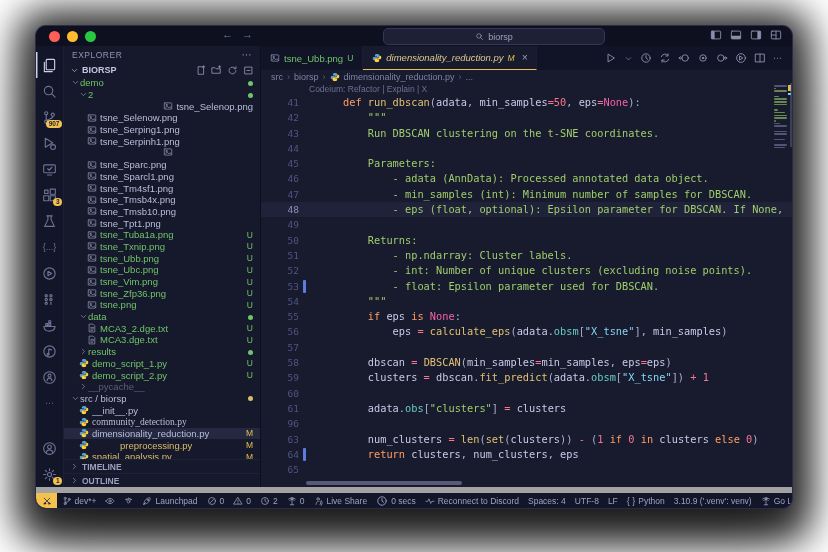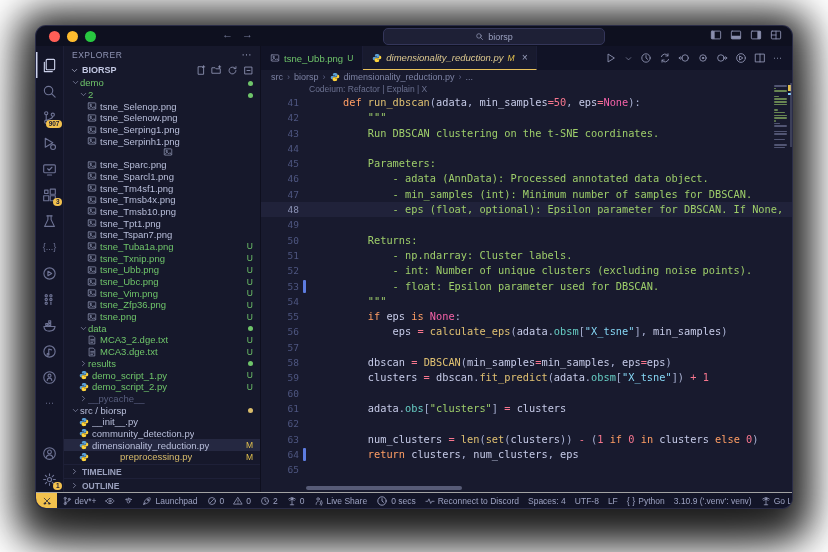--- a/index.html
+++ b/index.html
@@ -85,21 +85,21 @@
   .tk-n{color:#f7768e}.tk-N{color:#f562a8}.tk-s{color:#9ece6a}.tk-q{color:#86d7f5}
   .tk-p{color:#aab2d4}.tk-m{color:#66cdc4}
   .minimap{position:absolute;top:2px;right:3px;width:15px;}
   .mm-line{height:1.6px;margin-bottom:1.1px;border-radius:1px;}
   .mm-marker-y{position:absolute;top:0;right:-2px;width:3px;height:6px;background:#e2c04e;}
   .mm-marker-c{position:absolute;top:8px;right:-2px;width:3px;height:2px;background:#7dcfff;}
   .vscroll{position:absolute;top:0;right:0;width:2.5px;height:64px;background:rgba(130,135,170,.35);}
   .hscroll{position:absolute;bottom:2px;left:45px;width:156px;height:4px;border-radius:2px;
     background:rgba(140,145,180,.55);}
   
-  .statusbar{height:15px;background:#131528;border-top:1px solid #a3a3a3;display:flex;align-items:center;
+  .statusbar{height:15px;background:#131528;border-top:6px solid #a3a3a3;display:flex;align-items:center;
     font-size:8.5px;color:#9da3c2;flex:0 0 auto;position:relative;}
   .st-corner{width:21px;height:100%;background:#f2c14e;color:#1d1e35;display:flex;align-items:center;
     justify-content:center;flex:0 0 auto;}
   .st-item{display:flex;align-items:center;gap:3px;padding:0 4.5px;height:100%;white-space:nowrap;}
   .st-left{display:flex;align-items:center;height:100%;}
   .st-right{margin-left:auto;display:flex;align-items:center;height:100%;padding-right:6px;}
   .ic{display:inline-flex;align-items:center;justify-content:center;}
   .ic svg{display:block;}
 </style>
 </head>
@@ -347,21 +347,21 @@
           </div>
           <div class="trow" style="padding-left: 14px;">
             <span class="chev ic">
               <svg viewBox="0 0 16 16" width="9" height="9" fill="none" stroke="currentColor" stroke-width="1.2" stroke-linecap="round" stroke-linejoin="round">
                 <path d="M4 6l4 4 4-4"></path>
               </svg>
             </span>
             <span class="lbl c-add">2</span>
             <span class="badge"><span class="dot" style="background: rgb(111, 197, 106);"></span></span>
           </div>
-          <div class="trow" style="padding-left: 22px;">
+          <div class="trow" style="padding-left: 22px; justify-content: flex-end;">
             <span class="ficon ic" style="color: rgb(139, 145, 173);">
               <svg viewBox="0 0 16 16" width="10" height="10" fill="none" stroke="currentColor" stroke-width="1.2" stroke-linecap="round" stroke-linejoin="round">
                 <rect x="2" y="3" width="12" height="10" rx="1"></rect>
                 <circle cx="5.6" cy="6.4" r="1.1"></circle>
                 <path d="M3 12l3.4-3.8 2.8 2.8 2-2L13.4 12"></path>
               </svg>
             </span>
             <span class="lbl c-def">tsne_Selenop.png</span>
           </div>
           <div class="trow" style="padding-left: 22px;">
@@ -456,30 +456,20 @@
           </div>
           <div class="trow" style="padding-left: 22px;">
             <span class="ficon ic" style="color: rgb(139, 145, 173);">
               <svg viewBox="0 0 16 16" width="10" height="10" fill="none" stroke="currentColor" stroke-width="1.2" stroke-linecap="round" stroke-linejoin="round">
                 <rect x="2" y="3" width="12" height="10" rx="1"></rect>
                 <circle cx="5.6" cy="6.4" r="1.1"></circle>
                 <path d="M3 12l3.4-3.8 2.8 2.8 2-2L13.4 12"></path>
               </svg>
             </span>
             <span class="lbl c-def">tsne_Tpt1.png</span>
-          </div>
-          <div class="trow" style="padding-left: 22px;">
-            <span class="ficon ic" style="color: rgb(139, 145, 173);">
-              <svg viewBox="0 0 16 16" width="10" height="10" fill="none" stroke="currentColor" stroke-width="1.2" stroke-linecap="round" stroke-linejoin="round">
-                <rect x="2" y="3" width="12" height="10" rx="1"></rect>
-                <circle cx="5.6" cy="6.4" r="1.1"></circle>
-                <path d="M3 12l3.4-3.8 2.8 2.8 2-2L13.4 12"></path>
-              </svg>
-            </span>
-            <span class="lbl c-def">tsne_Tspan7.png</span>
           </div>
           <div class="trow" style="padding-left: 22px;">
             <span class="ficon ic" style="color: rgb(139, 145, 173);">
               <svg viewBox="0 0 16 16" width="10" height="10" fill="none" stroke="currentColor" stroke-width="1.2" stroke-linecap="round" stroke-linejoin="round">
                 <rect x="2" y="3" width="12" height="10" rx="1"></rect>
                 <circle cx="5.6" cy="6.4" r="1.1"></circle>
                 <path d="M3 12l3.4-3.8 2.8 2.8 2-2L13.4 12"></path>
               </svg>
             </span>
             <span class="lbl c-add">tsne_Tuba1a.png</span>
@@ -628,21 +618,21 @@
           </div>
           <div class="trow" style="padding-left: 14px;">
             <span class="ficon ic" style="color: rgb(139, 145, 173);">
               <svg viewBox="0 0 16 16" width="10" height="10">
                 <path fill="#5a9fd4" d="M7.9 1.5c-2.3 0-3.3.9-3.3 2.2v1.8h3.3v.7H3.2c-1.3 0-2 1.1-2 2.7 0 1.5.7 2.7 2 2.7h1.3v-2c0-1.2 1-2.1 2.2-2.1h3.3c1 0 1.8-.8 1.8-1.9V3.7c0-1.3-1.2-2.2-3.9-2.2z"></path>
                 <path fill="#ffd43b" d="M8.1 14.5c2.3 0 3.3-.9 3.3-2.2v-1.8H8.1v-.7h4.7c1.3 0 2-1.1 2-2.7 0-1.5-.7-2.7-2-2.7h-1.3v2c0 1.2-1 2.1-2.2 2.1H6c-1 0-1.8.8-1.8 1.9v2.1c0 1.3 1.2 2.2 3.9 2.2z"></path>
               </svg>
             </span>
             <span class="lbl c-def">__init__.py</span>
           </div>
-          <div class="trow" style="padding-left: 14px;">
+          <div class="trow" style="padding-left: 14px; font-family: Liberation Serif, serif;">
             <span class="ficon ic" style="color: rgb(139, 145, 173);">
               <svg viewBox="0 0 16 16" width="10" height="10">
                 <path fill="#5a9fd4" d="M7.9 1.5c-2.3 0-3.3.9-3.3 2.2v1.8h3.3v.7H3.2c-1.3 0-2 1.1-2 2.7 0 1.5.7 2.7 2 2.7h1.3v-2c0-1.2 1-2.1 2.2-2.1h3.3c1 0 1.8-.8 1.8-1.9V3.7c0-1.3-1.2-2.2-3.9-2.2z"></path>
                 <path fill="#ffd43b" d="M8.1 14.5c2.3 0 3.3-.9 3.3-2.2v-1.8H8.1v-.7h4.7c1.3 0 2-1.1 2-2.7 0-1.5-.7-2.7-2-2.7h-1.3v2c0 1.2-1 2.1-2.2 2.1H6c-1 0-1.8.8-1.8 1.9v2.1c0 1.3 1.2 2.2 3.9 2.2z"></path>
               </svg>
             </span>
             <span class="lbl c-def">community_detection.py</span>
           </div>
           <div class="trow selected" style="padding-left: 14px;">
             <span class="ficon ic" style="color: rgb(139, 145, 173);">
@@ -809,21 +799,21 @@
             <div class="cline"><span class="num">52</span><span><span class="tk-s">        - int: Number of unique clusters (excluding noise points).</span></span></div>
             <div class="cline"><span class="num">53</span><span class="gitmark"></span><span><span class="tk-s">        - float: Epsilon parameter used for DBSCAN.</span></span></div>
             <div class="cline"><span class="num">54</span><span><span class="tk-s">    """</span></span></div>
             <div class="cline"><span class="num">55</span><span><span class="tk-p">    </span><span class="tk-k">if </span><span class="tk-v">eps </span><span class="tk-k">is </span><span class="tk-N">None</span><span class="tk-p">:</span></span></div>
             <div class="cline"><span class="num">56</span><span><span class="tk-p">        </span><span class="tk-v">eps </span><span class="tk-o">= </span><span class="tk-f">calculate_eps</span><span class="tk-p">(</span><span class="tk-v">adata</span><span class="tk-p">.</span><span class="tk-m">obsm</span><span class="tk-p">[</span><span class="tk-q">"X_tsne"</span><span class="tk-p">], </span><span class="tk-v">min_samples</span><span class="tk-p">)</span></span></div>
             <div class="cline"><span class="num">57</span><span></span></div>
             <div class="cline"><span class="num">58</span><span><span class="tk-p">    </span><span class="tk-v">dbscan </span><span class="tk-o">= </span><span class="tk-f">DBSCAN</span><span class="tk-p">(</span><span class="tk-v">min_samples</span><span class="tk-o">=</span><span class="tk-v">min_samples</span><span class="tk-p">, </span><span class="tk-v">eps</span><span class="tk-o">=</span><span class="tk-v">eps</span><span class="tk-p">)</span></span></div>
             <div class="cline"><span class="num">59</span><span><span class="tk-p">    </span><span class="tk-v">clusters </span><span class="tk-o">= </span><span class="tk-v">dbscan</span><span class="tk-p">.</span><span class="tk-f">fit_predict</span><span class="tk-p">(</span><span class="tk-v">adata</span><span class="tk-p">.</span><span class="tk-m">obsm</span><span class="tk-p">[</span><span class="tk-q">"X_tsne"</span><span class="tk-p">]) </span><span class="tk-o">+ </span><span class="tk-n">1</span></span></div>
             <div class="cline"><span class="num">60</span><span></span></div>
             <div class="cline"><span class="num">61</span><span><span class="tk-p">    </span><span class="tk-v">adata</span><span class="tk-p">.</span><span class="tk-m">obs</span><span class="tk-p">[</span><span class="tk-s">"clusters"</span><span class="tk-p">] </span><span class="tk-o">= </span><span class="tk-v">clusters</span></span></div>
-            <div class="cline"><span class="num">62</span><span></span></div>
+            <div class="cline"><span class="num">96</span><span></span></div>
             <div class="cline"><span class="num">63</span><span><span class="tk-p">    </span><span class="tk-v">num_clusters </span><span class="tk-o">= </span><span class="tk-f">len</span><span class="tk-p">(</span><span class="tk-f">set</span><span class="tk-p">(</span><span class="tk-v">clusters</span><span class="tk-p">)) </span><span class="tk-o">- </span><span class="tk-p">(</span><span class="tk-n">1 </span><span class="tk-k">if </span><span class="tk-n">0 </span><span class="tk-k">in </span><span class="tk-v">clusters </span><span class="tk-k">else </span><span class="tk-n">0</span><span class="tk-p">)</span></span></div>
             <div class="cline"><span class="num">64</span><span class="gitmark"></span><span><span class="tk-p">    </span><span class="tk-k">return </span><span class="tk-v">clusters</span><span class="tk-p">, </span><span class="tk-v">num_clusters</span><span class="tk-p">, </span><span class="tk-v">eps</span></span></div>
             <div class="cline"><span class="num">65</span><span></span></div>
           </div>
         <div class="minimap">
             <div class="mm-line" style="width: 13px; background: rgba(150, 158, 200, 0.45);"></div>
             <div class="mm-line" style="width: 2.1px; background: rgba(158, 206, 106, 0.6);"></div>
             <div class="mm-line" style="width: 13px; background: rgba(158, 206, 106, 0.6);"></div>
             <div class="mm-line" style="width: 0px; background: transparent;"></div>
             <div class="mm-line" style="width: 4.5px; background: rgba(158, 206, 106, 0.6);"></div>

